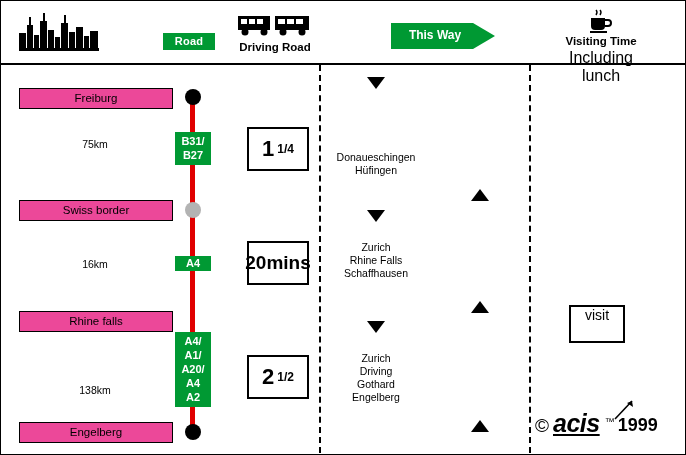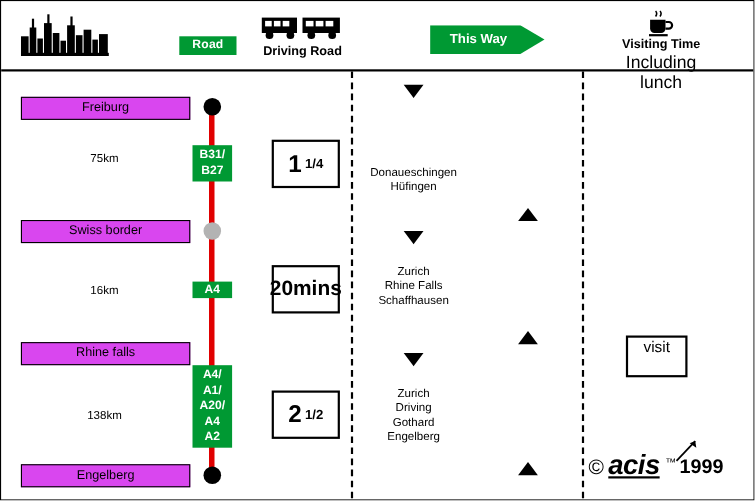--- a/index.html
+++ b/index.html
@@ -114,40 +114,40 @@
   .vsep.a { left: 318px; }
   .vsep.b { left: 528px; }
 
   
   .place {
     position: absolute;
     left: 18px;
     width: 152px;
     height: 19px;
     border: 1px solid #000000;
-    background: #d946ef;
+    background: #ec4899;
     font-size: 11.5px;
     text-align: center;
     line-height: 19px;
   }
   .place.p0 { top: 87px; }
   .place.p1 { top: 199px; }
   .place.p2 { top: 310px; }
   .place.p3 { top: 421px; }
 
   .dist {
     position: absolute;
     left: 18px;
     width: 152px;
     text-align: center;
     font-size: 10.5px;
   }
   .dist.d0 { top: 137px; }
   .dist.d1 { top: 257px; }
-  .dist.d2 { top: 371px; }
+  .dist.d2 { top: 383px; }
 
   
   .route-line {
     position: absolute;
     left: 189px; top: 94px;
     width: 5px;
     height: 337px;
     background: #e00000;
   }
   .node {

